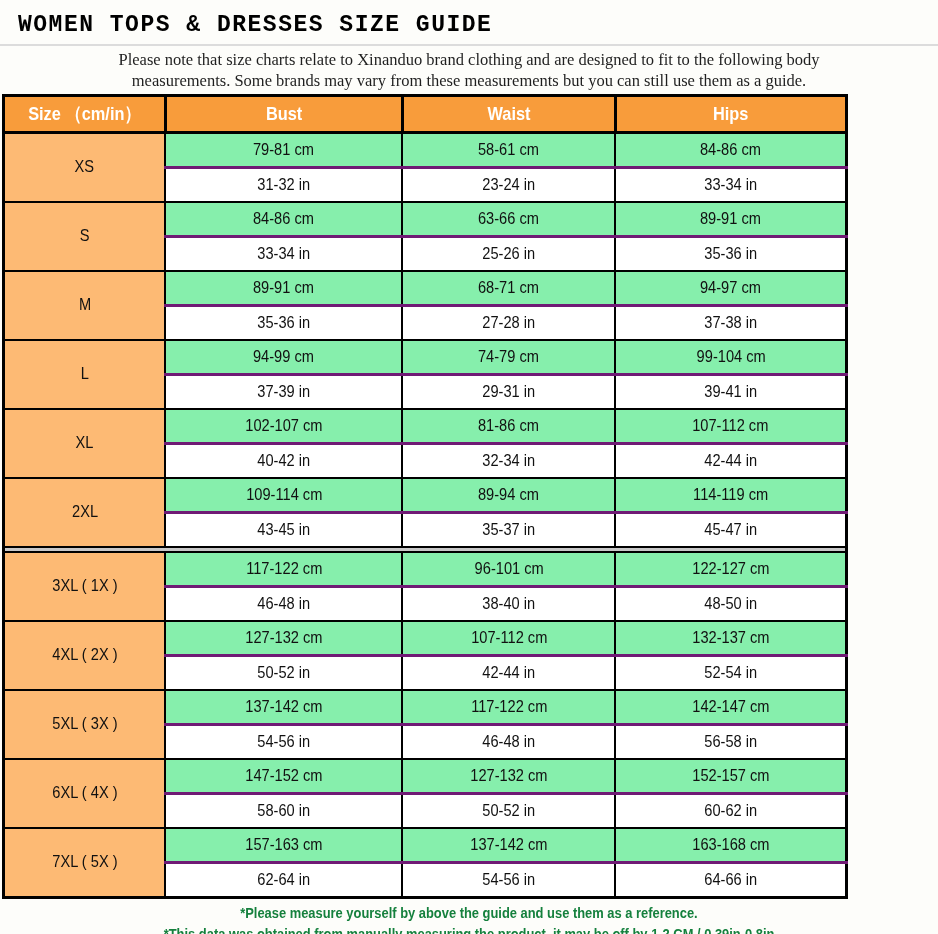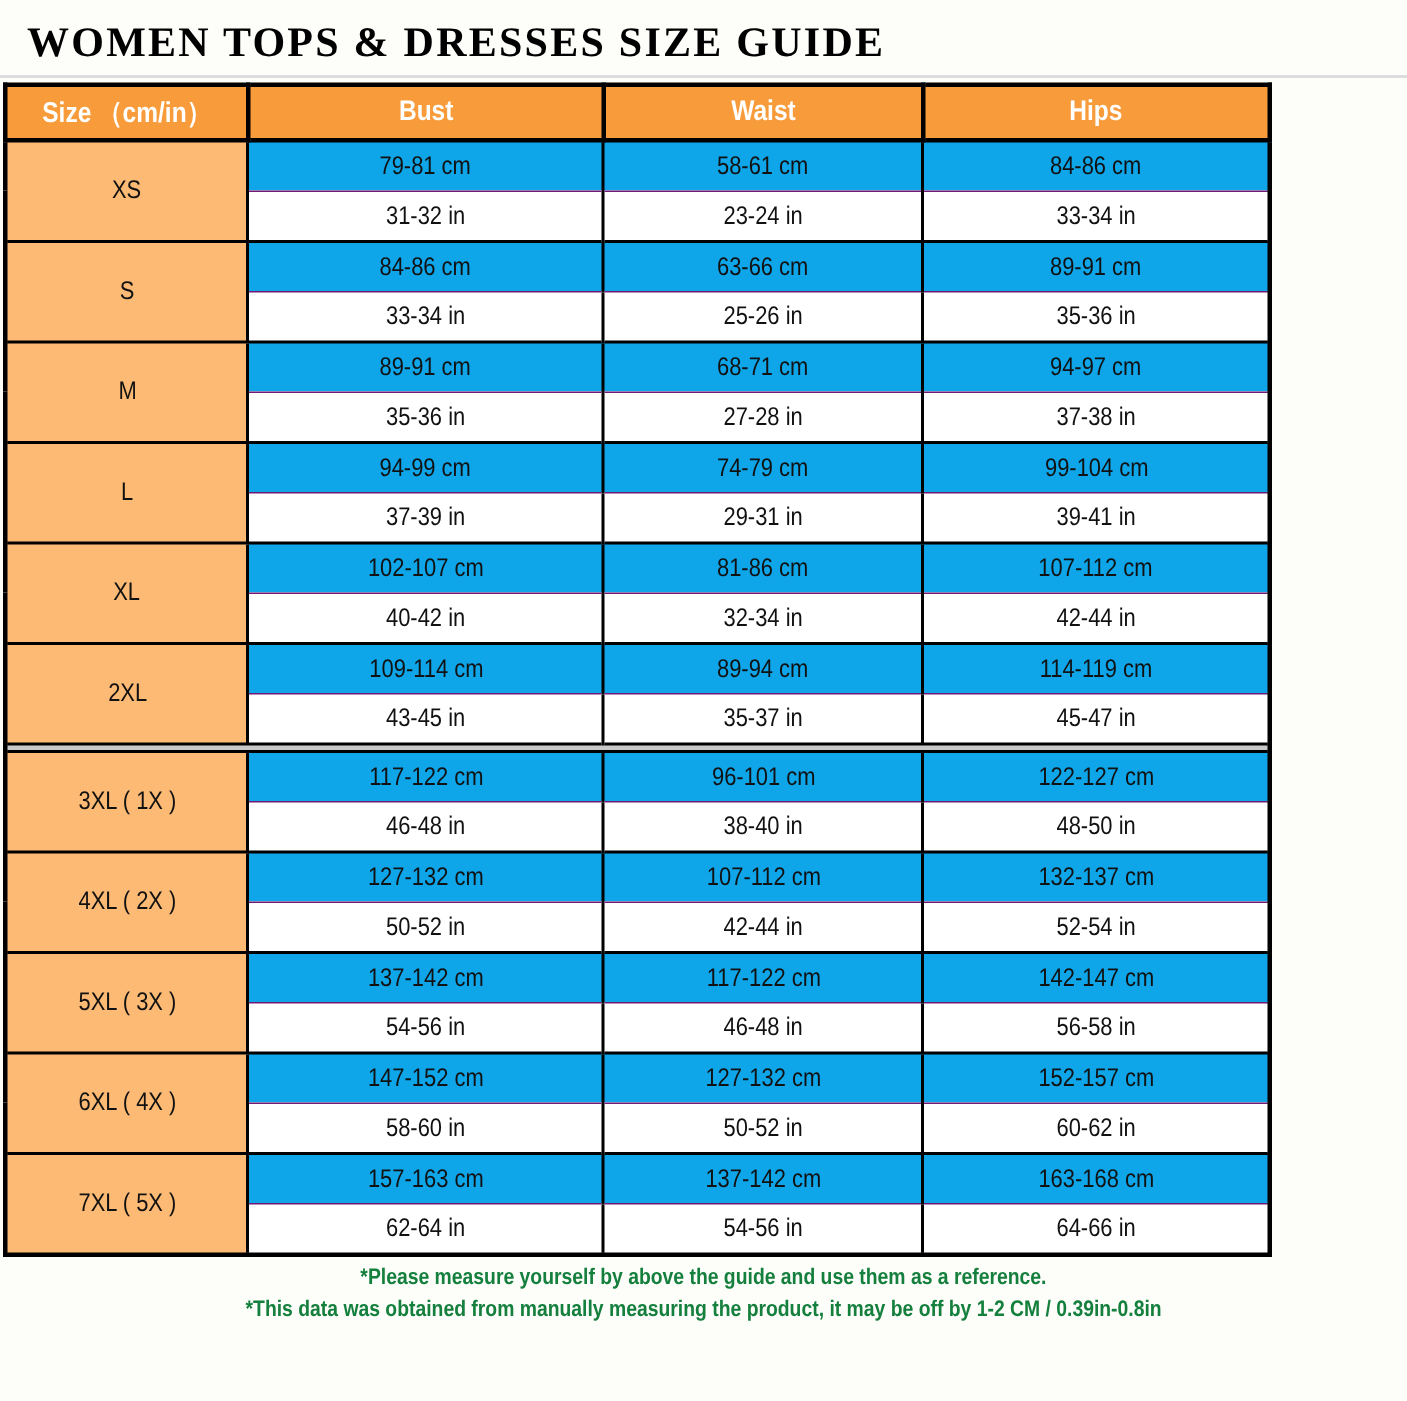--- a/index.html
+++ b/index.html
@@ -13,23 +13,23 @@
   }
   .page {
     width: 938px;
     height: 934px;
     box-sizing: border-box;
     padding-top: 12px;
     overflow: hidden;
   }
   .page-title {
     margin: 0 0 4px 18px;
-    font-family: Liberation Serif, serif;
+    font-family: Liberation Mono, monospace;
     font-weight: bold;
-    font-size: 28px;
+    font-size: 23px;
     letter-spacing: 1.5px;
     color: #000;
     line-height: 1.2;
   }
   .title-rule {
     height: 0;
     border-top: 2px solid #dcdcdc;
     margin: 0 0 3px 0;
   }
   .intro-note {
@@ -66,24 +66,24 @@
   tbody td {
     text-align: center;
     vertical-align: middle;
     font-size: 17px;
     color: #111;
     height: 26px;
     padding: 3px 0;
     border-left: 2px solid #000;
     border-right: 2px solid #000;
   }
-  tr.cm-row td.m { background: #0ea5e9; }
+  tr.cm-row td.m { background: #86efac; }
   tr.in-row td.m { background: #ffffff; }
   tr.cm-row td { border-top: 2px solid #000; }
-  tr.in-row td { border-top: 1px solid #701a75; }
+  tr.in-row td { border-top: 3px solid #701a75; }
   td.size-cell {
     background: #fdba74;
     font-size: 17px;
     border-top: 2px solid #000;
   }
   tr.sep-row td {
     height: 3px;
     padding: 0;
     background: #c8c8c8;
     border-top: 2px solid #000;
@@ -101,20 +101,24 @@
   .footnotes .fn-line { margin: 0; }
 </style>
 </head>
 <body>
 
 <div class="page">
 
   <h1 class="page-title">WOMEN TOPS &amp; DRESSES SIZE GUIDE</h1>
   <div class="title-rule"></div>
 
+  <div class="intro-note">
+    <div>Please note that size charts relate to  Xinanduo brand clothing and are designed to fit to the following body</div>
+    <div>measurements. Some brands may vary from these measurements but you can still use them as a guide.</div>
+  </div>
 
   <table class="size-chart">
     <colgroup>
       <col style="width:19.2%">
       <col style="width:28.1%">
       <col style="width:25.3%">
       <col style="width:27.4%">
     </colgroup>
     <thead>
       <tr>

